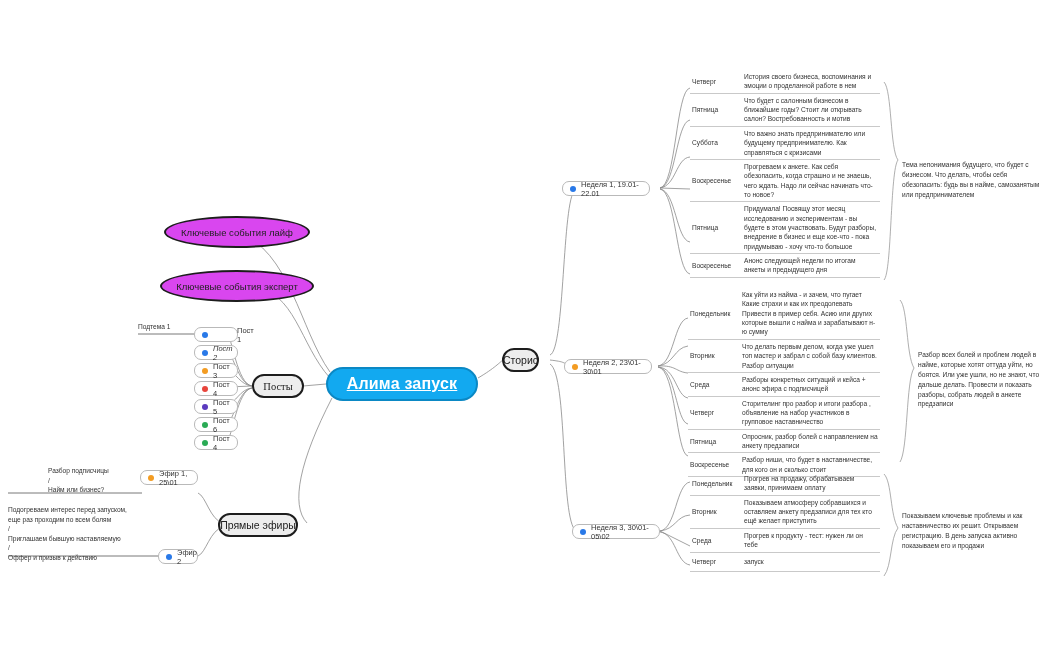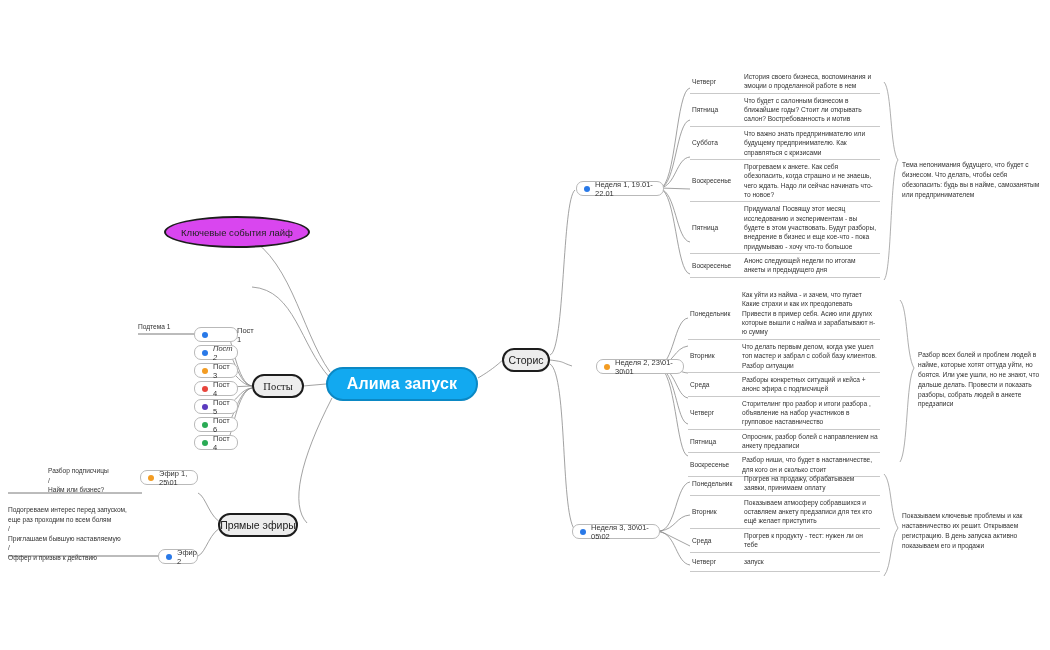--- a/index.html
+++ b/index.html
@@ -8,21 +8,21 @@
   #canvas{position:relative;width:1050px;height:650px;}
   #wires{position:absolute;left:0;top:0;width:1050px;height:650px;pointer-events:none;}
 
   .node{position:absolute;box-sizing:border-box;}
 
   
   .central{
     left:326px;top:367px;width:152px;height:34px;
     background:#12A9F0;border:2px solid #0b88c4;border-radius:17px;
     display:flex;align-items:center;justify-content:center;
-    color:#fff;font-size:16px;font-weight:bold;letter-spacing:.2px;
+    color:#fff;font-size:16px;font-weight:bold;letter-spacing:.2px;text-decoration:underline;
   }
 
   
   .pill{
     background:#ededed;border:2px solid #1d1d1d;border-radius:13px;
     display:flex;align-items:center;justify-content:center;
     font-size:10.5px;color:#222;height:24px;
   }
   
   .ellipse{
@@ -109,20 +109,23 @@
       <path d="M884,474 C892,482 890,515 898,528 C890,538 892,566 884,576" stroke="#9a9a9a"></path>
     </g>
   </svg>
 
   <div class="node central">
     <span>Алима запуск</span>
   </div>
 
   <div class="node ellipse" style="left:164px;top:216px;width:146px;height:32px;">
     <span>Ключевые события лайф</span>
+  </div>
+  <div class="node ellipse" style="left:160px;top:270px;width:154px;height:32px;">
+    <span>Ключевые события эксперт</span>
   </div>
 
   <div class="node pill" style="left:252px;top:374px;width:52px;font-family:Liberation Serif, serif;">
     <span>Посты</span>
   </div>
 
   <div class="note" style="left:138px;top:322px;">Подтема 1</div>
 
   <div class="node chip" style="left:194px;top:327px;width:44px;gap:29px;">
     <span class="dot" style="background:#2979e8"></span>
@@ -169,29 +172,29 @@
   <div class="note" style="left:48px;top:466px;white-space:pre-line;">Разбор подписчицы
 /
 Найм или бизнес?</div>
   <div class="note" style="left:8px;top:505px;white-space:pre-line;">Подогреваем интерес перед запуском,
 еще раз проходим по всем болям
 /
 Приглашаем бывшую наставляемую
 /
 Оффер и призыв к действию</div>
 
-  <div class="node pill" style="left:502px;top:348px;width:48px;">
+  <div class="node pill" style="left:502px;top:348px;width:37px;">
     <span>Сторис</span>
   </div>
 
-  <div class="node chip" style="left:576px;top:181px;width:88px;">
+  <div class="node chip" style="left:562px;top:181px;width:88px;">
     <span class="dot" style="background:#2979e8"></span>
     <span>Неделя 1, 19.01-22.01</span>
   </div>
-  <div class="node chip" style="left:596px;top:359px;width:88px;">
+  <div class="node chip" style="left:564px;top:359px;width:88px;">
     <span class="dot" style="background:#f39c22"></span>
     <span>Неделя 2,  23\01-30\01</span>
   </div>
   <div class="node chip" style="left:572px;top:524px;width:88px;">
     <span class="dot" style="background:#2979e8"></span>
     <span>Неделя 3, 30\01-05\02</span>
   </div>
 
   <div class="daytable" style="left:690px;top:70px;width:190px;">
     <div class="drow">

